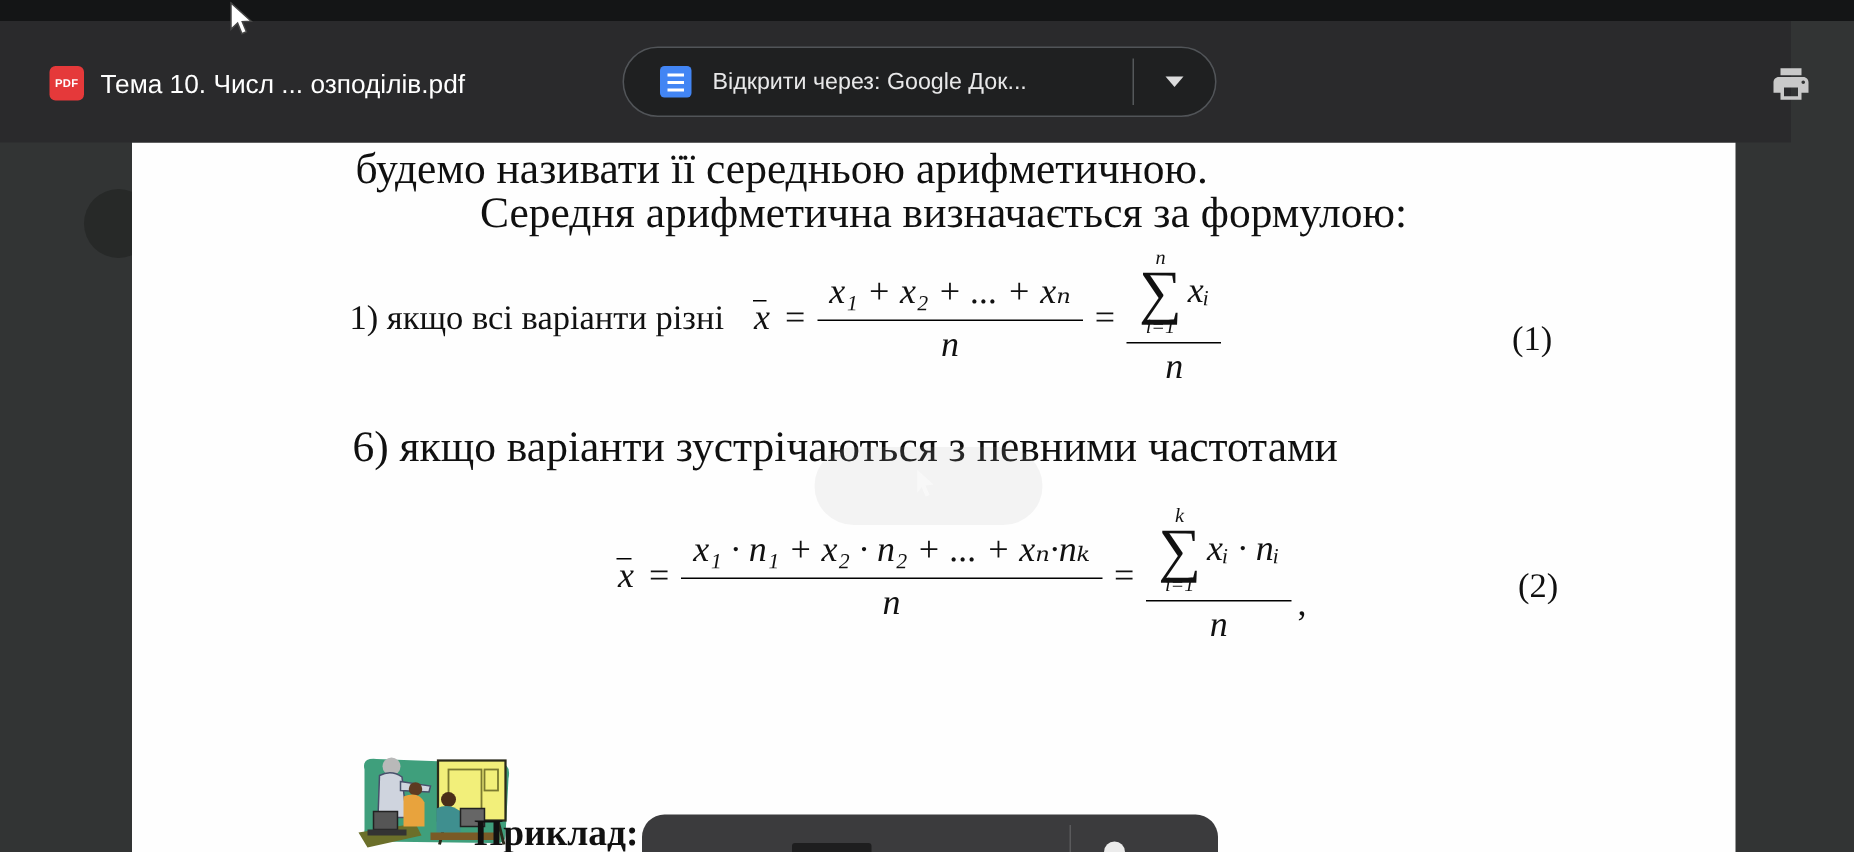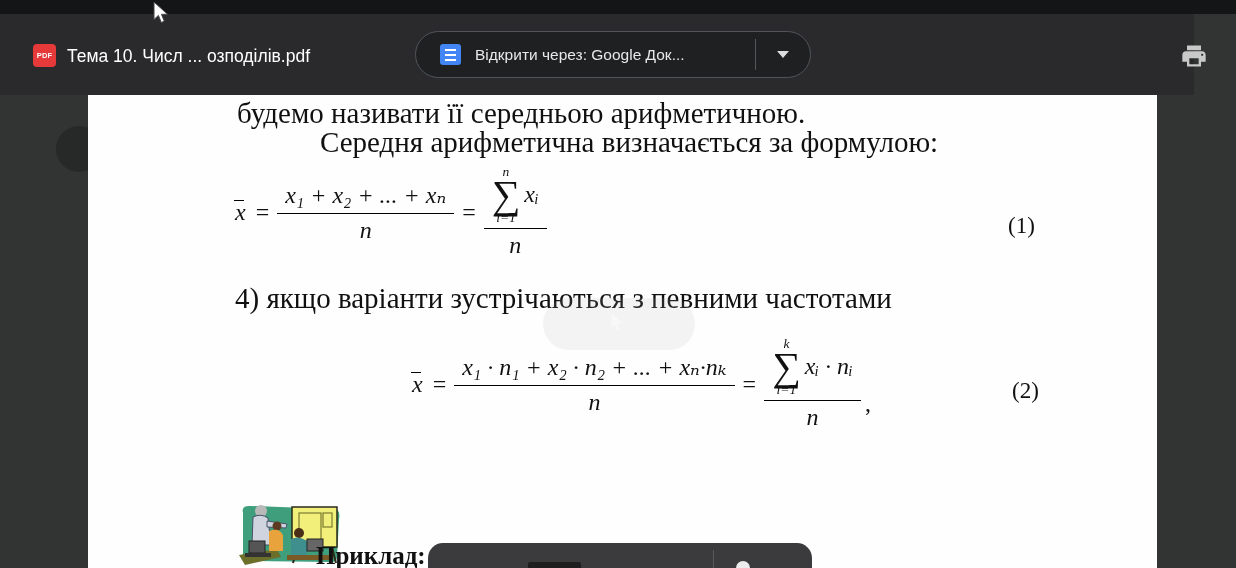--- a/index.html
+++ b/index.html
@@ -116,20 +116,21 @@
   </div>
 
   <div class="nav-ghost"></div>
 
   <div class="page">
 
     <div class="doc-text" style="left:149px; top:2px;">будемо називати її середньою арифметичною.</div>
     <div class="doc-text" style="left:232px; top:31px;">Середня арифметична визначається за формулою:</div>
 
     <div class="f-row" style="left:145px; top:64px; height:106px;">
+      <span class="intro">1) якщо всі варіанти різні</span>
       <span class="xbar">x</span>
       <span class="eq">=</span>
       <span class="frac">
         <span class="num it">x₁ + x₂ + ... + xₙ</span>
         <span class="den it">n</span>
       </span>
       <span class="eq">=</span>
       <span class="frac">
         <span class="num">
           <span class="sum-stack">
@@ -137,21 +138,21 @@
             <span class="sigma">∑</span>
             <span class="sum-lower">i=1</span>
           </span>
           <span class="it">xᵢ</span>
         </span>
         <span class="den it">n</span>
       </span>
     </div>
     <div class="eq-tag" style="left:920px; top:118px;">(1)</div>
 
-    <div class="doc-text" style="left:147px; top:187px;">4) якщо варіанти зустрічаються з певними частотами</div>
+    <div class="doc-text" style="left:147px; top:187px;">6) якщо варіанти зустрічаються з певними частотами</div>
 
     <div class="ghost-pill">
       <svg width="26" height="26" viewBox="0 0 24 24">
         <path fill="#ffffff" d="M6 3l10 9-5 .6 2.6 5.8-2.4 1-2.5-5.9L6 17z"></path>
       </svg>
     </div>
 
     <div class="f-row" style="left:322px; top:236px; height:106px;">
       <span class="xbar">x</span>
       <span class="eq">=</span>

